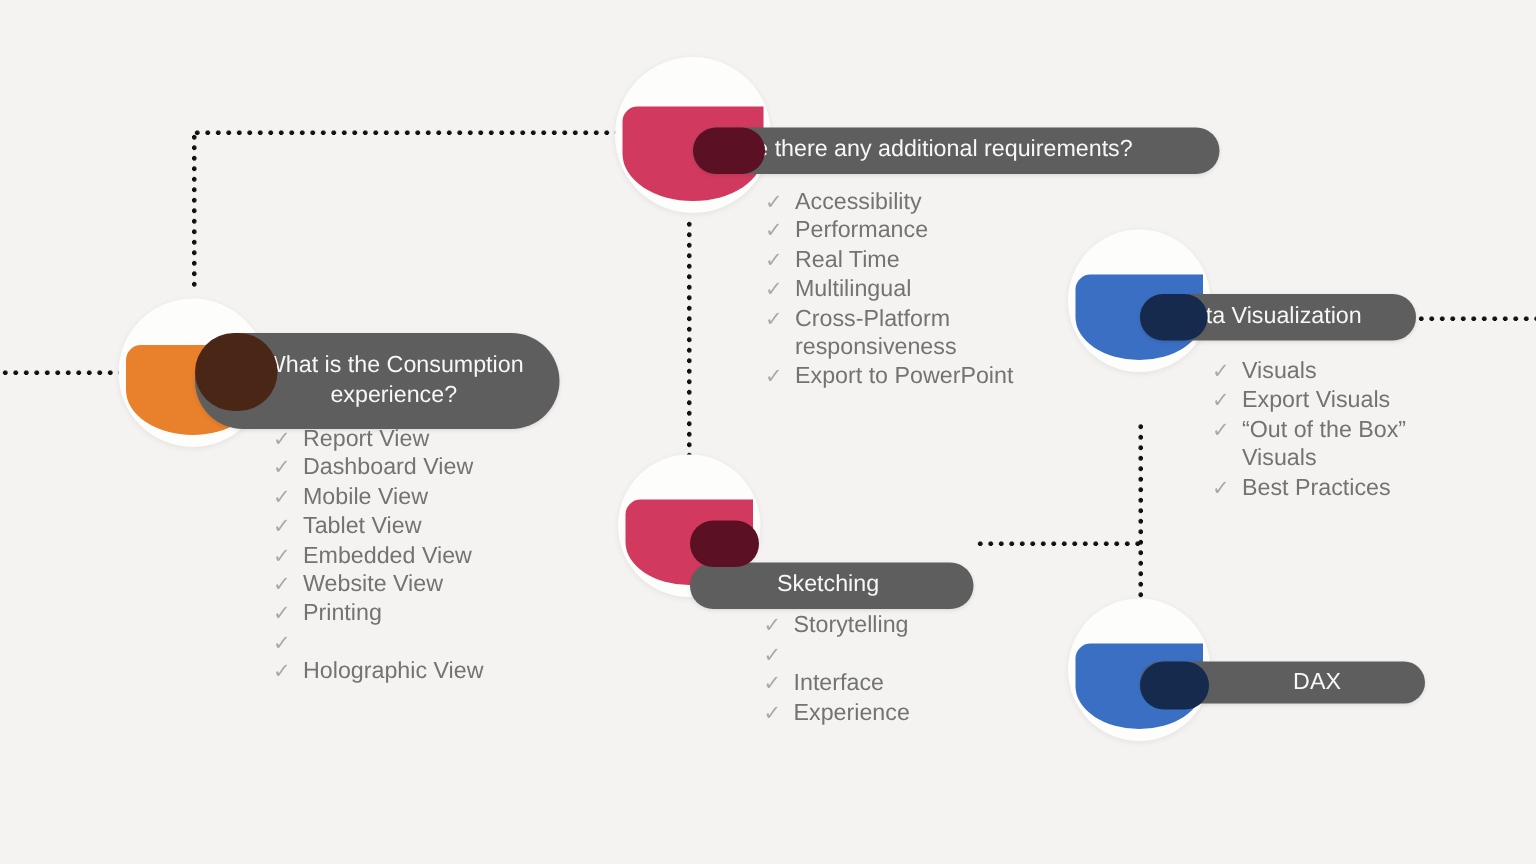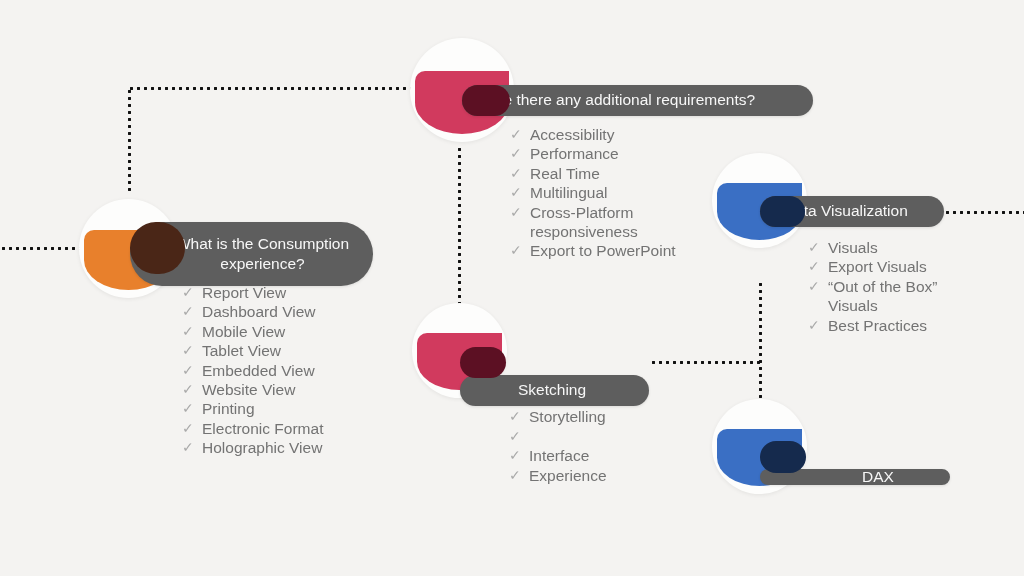--- a/index.html
+++ b/index.html
@@ -226,21 +226,20 @@
     <div class="row">
       <span class="tick">✓</span>
       <span class="txt">Website View</span>
     </div>
     <div class="row">
       <span class="tick">✓</span>
       <span class="txt">Printing</span>
     </div>
     <div class="row">
       <span class="tick">✓</span>
-      <span class="txt">Electronic Format</span>
     </div>
     <div class="row">
       <span class="tick">✓</span>
       <span class="txt">Holographic View</span>
     </div>
   </div>
 
   <div class="node" style="left:712px; top:153px; width:95px; height:95px;">
     <div class="halo" style="left:0px; top:0px; width:95px; height:95px;"></div>
     <div class="disc" style="left:5px; top:30px; width:85px; height:57px;">
@@ -307,18 +306,18 @@
       <span class="txt">Experience</span>
     </div>
   </div>
 
   <div class="node" style="left:712px; top:399px; width:95px; height:95px;">
     <div class="halo" style="left:0px; top:0px; width:95px; height:95px;"></div>
     <div class="disc" style="left:5px; top:30px; width:85px; height:57px;">
       <div class="disc-inner" style="background:#3a6fc4;"></div>
     </div>
   </div>
-  <div class="pill" style="left:760px; top:441px; width:190px; height:16px; padding-left:46px; justify-content:center;margin-top:28px;">
+  <div class="pill" style="left:760px; top:441px; width:190px; height:28px; padding-left:46px; justify-content:center;">
     <span class="pill-text">DAX</span>
   </div>
   <div class="overlap" style="left:760px; top:441px; width:46px; height:32px; background:#152a4d;"></div>
 
 </div>
 
 </body></html>

